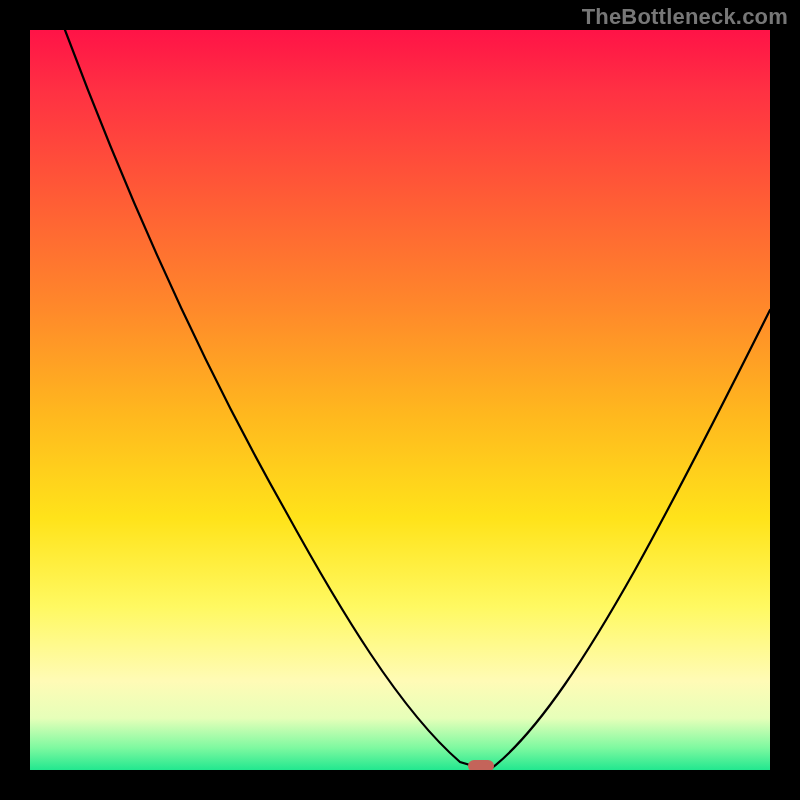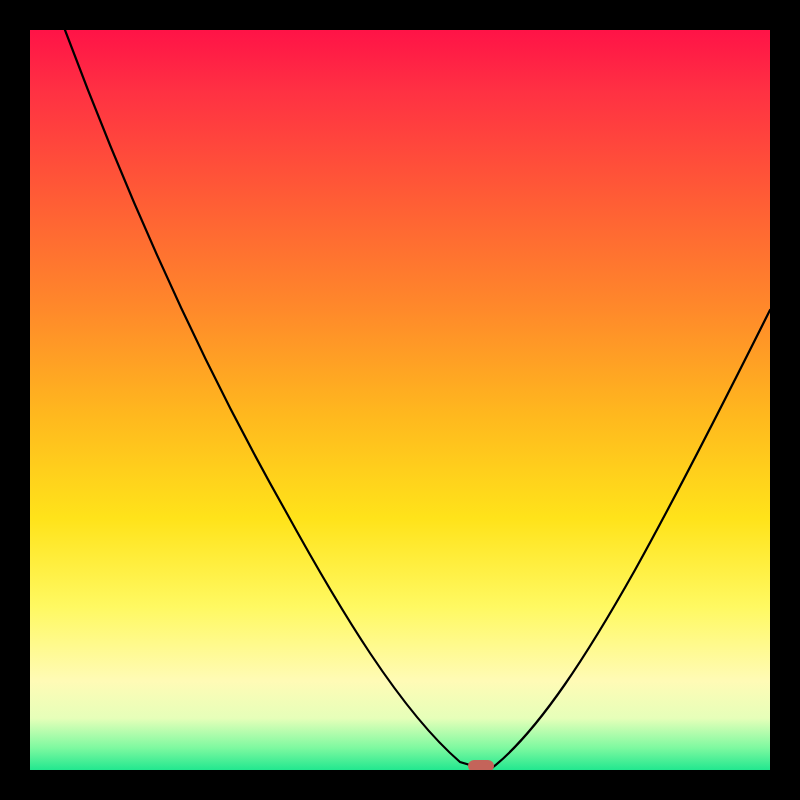--- a/index.html
+++ b/index.html
@@ -68,20 +68,21 @@
   }
   .marker {
     fill: #c4645a;
   }
 </style>
 </head>
 <body>
 
 <div class="frame">
 
+  <div class="watermark">TheBottleneck.com</div>
 
   <div class="plot-area">
     <div class="gradient"></div>
 
     <svg class="curve" viewBox="0 0 740 740" preserveAspectRatio="none">
 
       <path d="M 35 0
                C 95 160, 170 330, 255 480
                C 310 580, 370 680, 430 732
                L 450 738"></path>

